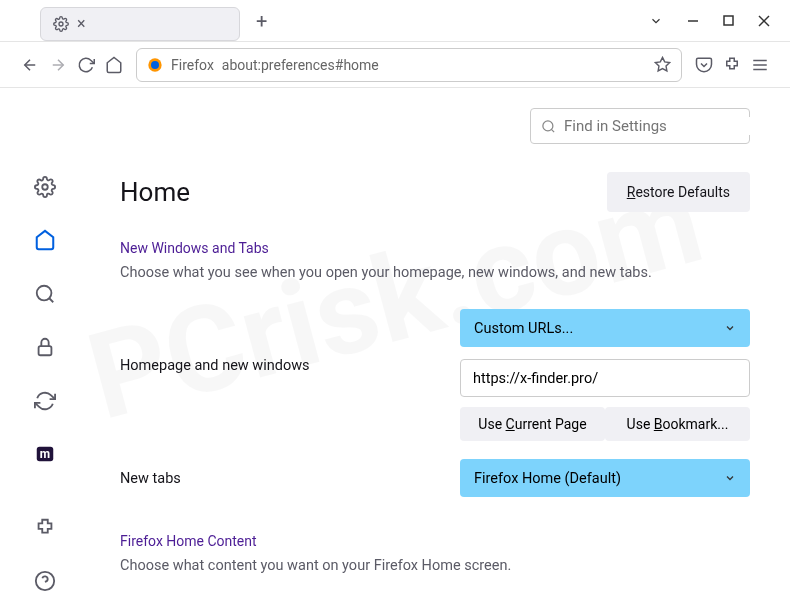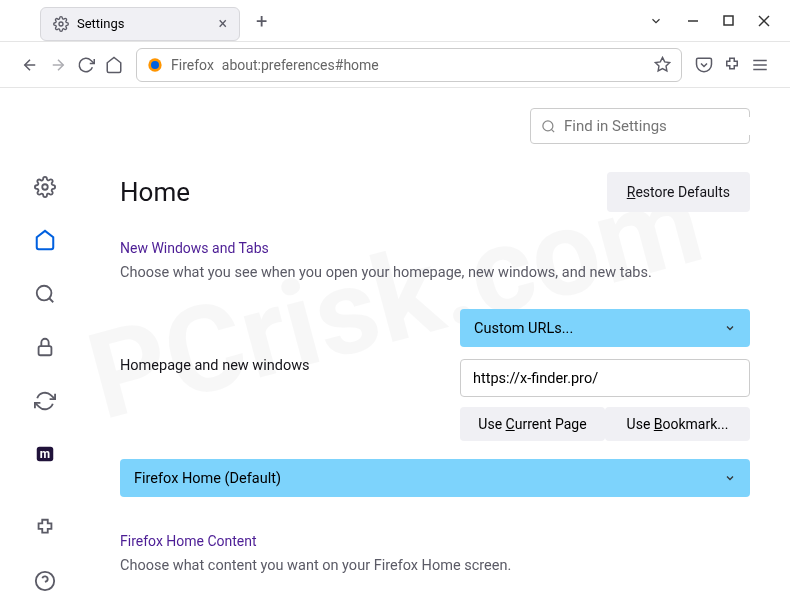--- a/index.html
+++ b/index.html
@@ -55,21 +55,20 @@
 <div class="watermark">PCrisk.com</div>
 
 <div class="titlebar">
   <div class="tab">
     <span>
       <svg width="16" height="16" viewBox="0 0 24 24" fill="none" stroke="#5b5b66" stroke-width="2">
           <circle cx="12" cy="12" r="3"></circle>
           <path d="M19.4 15a1.65 1.65 0 0 0 .33 1.82l.06.06a2 2 0 1 1-2.83 2.83l-.06-.06a1.65 1.65 0 0 0-1.82-.33 1.65 1.65 0 0 0-1 1.51V21a2 2 0 1 1-4 0v-.09a1.65 1.65 0 0 0-1-1.51 1.65 1.65 0 0 0-1.82.33l-.06.06a2 2 0 1 1-2.83-2.83l.06-.06a1.65 1.65 0 0 0 .33-1.82 1.65 1.65 0 0 0-1.51-1H3a2 2 0 1 1 0-4h.09a1.65 1.65 0 0 0 1.51-1 1.65 1.65 0 0 0-.33-1.82l-.06-.06a2 2 0 1 1 2.83-2.83l.06.06a1.65 1.65 0 0 0 1.82.33h.08a1.65 1.65 0 0 0 1-1.51V3a2 2 0 1 1 4 0v.09a1.65 1.65 0 0 0 1 1.51h.08a1.65 1.65 0 0 0 1.82-.33l.06-.06a2 2 0 1 1 2.83 2.83l-.06.06a1.65 1.65 0 0 0-.33 1.82v.08a1.65 1.65 0 0 0 1.51 1H21a2 2 0 1 1 0 4h-.09a1.65 1.65 0 0 0-1.51 1z"></path>
         </svg>
     </span>
-    <span class="tab-title">Settings</span>
     <span class="tab-close">×</span>
   </div>
   <span class="new-tab">+</span>
   <div class="win-controls">
     <span>
       <svg width="14" height="14" viewBox="0 0 24 24" fill="none" stroke="#333" stroke-width="2">
           <polyline points="6 9 12 15 18 9"></polyline>
         </svg>
     </span>
     <span>
@@ -236,20 +235,21 @@
         </div>
         <input class="text-input" style="margin-top: 12px;" value="https://x-finder.pro/">
         <div class="btn-row">
           <button class="secondary-btn">Use <span style="text-decoration:underline">C</span>urrent Page</button>
           <button class="secondary-btn">Use <span style="text-decoration:underline">B</span>ookmark...</button>
         </div>
       </div>
     </div>
 
     <div class="form-row" style="margin-top:18px">
+      <div class="form-label">New tabs</div>
       <div class="form-control">
         <div class="dropdown">
           <span>Firefox Home (Default)</span>
           <span>
               <svg width="12" height="12" viewBox="0 0 24 24" fill="none" stroke="#333" stroke-width="2.5">
                 <polyline points="6 9 12 15 18 9"></polyline>
               </svg>
             </span>
         </div>
       </div>

